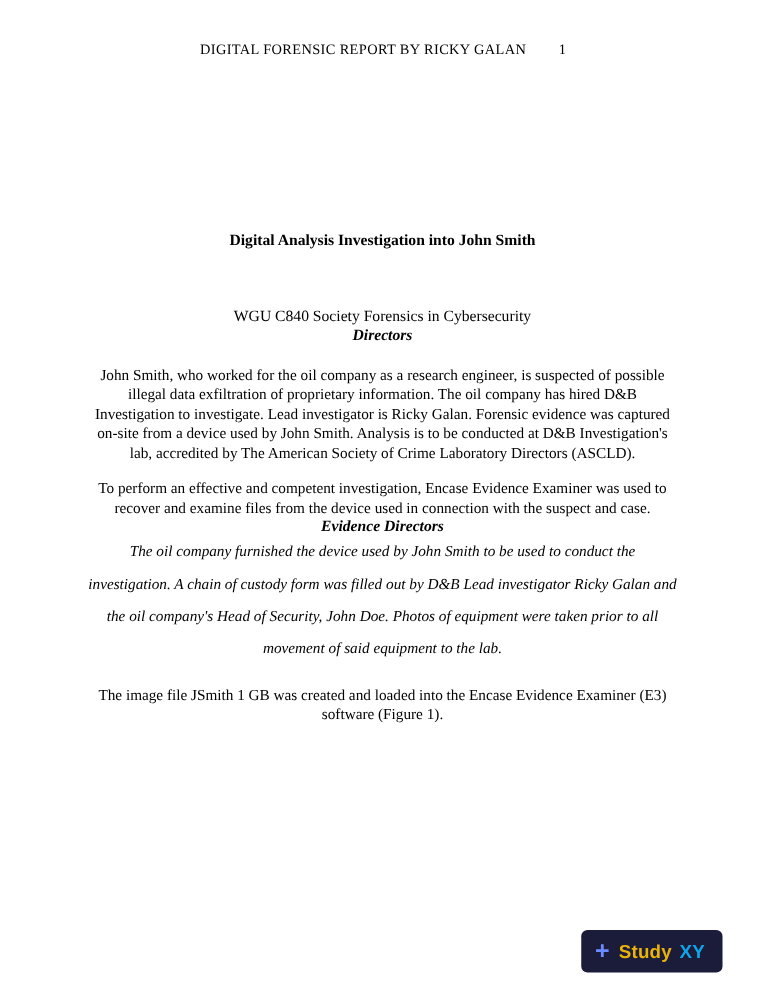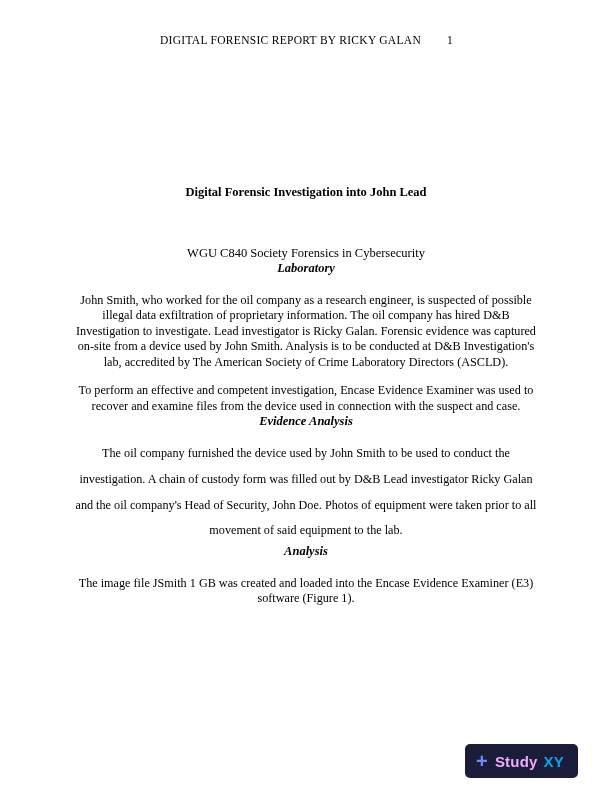--- a/index.html
+++ b/index.html
@@ -85,21 +85,21 @@
     font-size: 12.2px;
     line-height: 1.27;
     margin: 0;
     text-align: center;
   }
   p.para.first { margin-top: 17px; }
   p.para.next  { margin-top: 13px; }
 
   p.para.spaced {
     line-height: 2.1;
-    margin-top: 12px;
+    font-style: italic;
   }
   p.para.analysis-para {
     margin-top: 17px;
     line-height: 1.27;
     font-family: Liberation Serif, serif;
   }
 
   
   .badge {
     position: absolute;
@@ -117,49 +117,48 @@
     font-weight: bold;
     letter-spacing: 0.2px;
   }
   .badge .plus {
     color: #6b8cff;
     font-size: 20px;
     font-weight: bold;
     line-height: 1;
     margin-right: 1px;
   }
-  .badge .study { color: #f0abfc; text-align: right; }
+  .badge .study { color: #eab308; text-align: right; }
   .badge .xy { color: #0ea5e9; }
 </style>
 </head>
 <body>
 
 <div class="page">
 
   <div class="running-head">
     <div class="running-head-inner">
       <span class="rh-title">DIGITAL FORENSIC REPORT BY RICKY GALAN</span>
       <span class="rh-page">1</span>
     </div>
   </div>
 
   <div class="content">
 
-    <div class="title-block">Digital Forensic Investigation into John Lead</div>
+    <div class="title-block">Digital Analysis Investigation into John Smith</div>
 
     <div class="course-block">WGU C840 Society Forensics in Cybersecurity</div>
 
-    <h2 class="section sec-background">Laboratory</h2>
+    <h2 class="section sec-background">Directors</h2>
     <p class="para first">John Smith, who worked for the oil company as a research engineer, is suspected of possible illegal data exfiltration of proprietary information. The oil company has hired D&amp;B Investigation to investigate. Lead investigator is Ricky Galan. Forensic evidence was captured on-site from a device used by John Smith. Analysis is to be conducted at D&amp;B Investigation's lab, accredited by The American Society of Crime Laboratory Directors (ASCLD).</p>
     <p class="para next">To perform an effective and competent investigation, Encase Evidence Examiner was used to recover and examine files from the device used in connection with the suspect and case.</p>
 
-    <h2 class="section sec-evidence">Evidence Analysis</h2>
+    <h2 class="section sec-evidence">Evidence Directors</h2>
     <p class="para spaced">The oil company furnished the device used by John Smith to be used to conduct the investigation. A chain of custody form was filled out by D&amp;B Lead investigator Ricky Galan and the oil company's Head of Security, John Doe. Photos of equipment were taken prior to all movement of said equipment to the lab.</p>
 
-    <h2 class="section sec-analysis">Analysis</h2>
     <p class="para analysis-para">The image file JSmith 1 GB was created and loaded into the Encase Evidence Examiner (E3) software (Figure 1).</p>
 
   </div>
 
   <div class="badge">
     <span class="plus">+</span>
     <span class="study">Study</span>
       <span class="xy">XY</span>
   </div>
 

